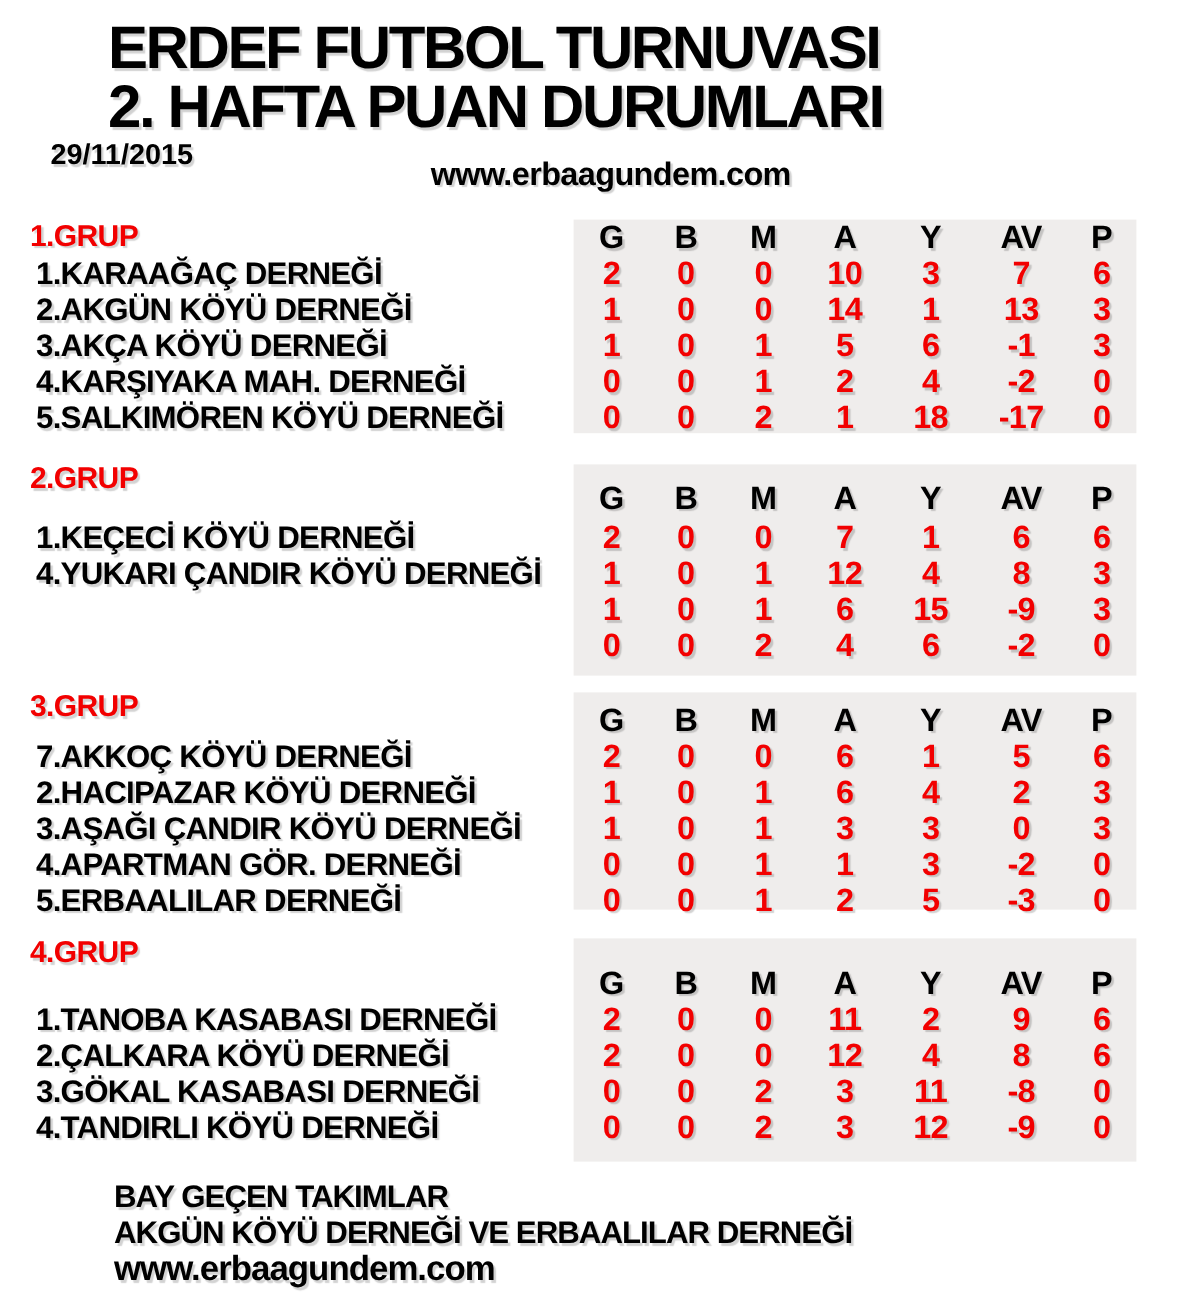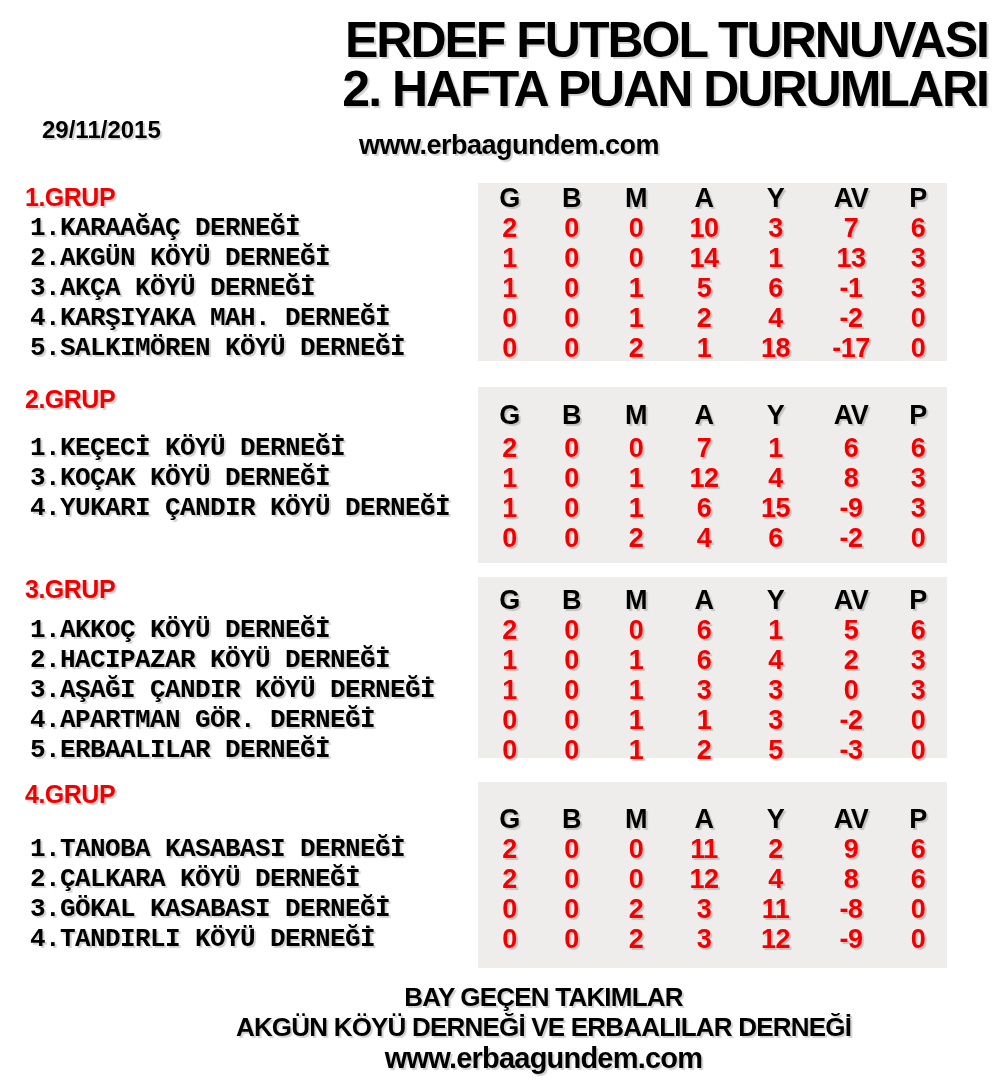--- a/index.html
+++ b/index.html
@@ -13,22 +13,22 @@
   body{
     position:relative;
     background:#ffffff;
     font-family:"Liberation Sans", sans-serif;
     font-weight:bold;
     color:var(--black);
     overflow:hidden;
   }
   
   .title-block{
-    position:absolute; top:16px; left:0; right:4px;
-    text-align:right; 
+    position:absolute; top:16px; left:0; right:16px;
+    text-align:left; padding-left:90px;
   }
   .title-line{
     font-size:50px; line-height:49px; letter-spacing:-2px;
     text-shadow:var(--shadow); white-space:nowrap;
   }
   .date-stamp{
     position:absolute; top:116px; left:42px;
     font-size:24px; text-shadow:var(--shadow);
   }
   .website-top{
@@ -45,21 +45,21 @@
   .group-label{
     position:absolute; left:25px; top:var(--label-top);
     color:var(--red); font-size:25px; line-height:28px;
     letter-spacing:-0.5px; text-shadow:var(--shadow);text-align:right;
   }
   .team-list{
     position:absolute; left:30px; top:var(--rows-top); width:445px;
   }
   .team-name{
     height:30px; line-height:30px; font-size:26px;
-    letter-spacing:-0.6px; white-space:nowrap; text-shadow:var(--shadow);font-family:Liberation Mono, monospace;
+    letter-spacing:-0.6px; white-space:nowrap; text-shadow:var(--shadow);
   }
   .stats-panel{
     position:absolute; left:478px; top:var(--panel-top);
     width:469px; height:var(--panel-h);
     background:var(--gray);
   }
   .stats-header-row, .stats-rows{
     position:absolute; left:0; right:0;
     display:grid;
     grid-template-columns:63px 61px 68px 68px 75px 76px 58px;
@@ -68,21 +68,21 @@
   .stats-rows{top:var(--prows-top); grid-auto-rows:30px;}
   .cell{
     text-align:center; font-size:27px; line-height:30px;
     letter-spacing:-0.5px; text-shadow:var(--shadow);
   }
   .hcell{color:var(--black); height:30px;}
   .vcell{color:var(--red);}
   
   .footer-block{
     position:absolute; top:982px; left:0; right:0;
-    text-align:center; padding-left:95px;
+    padding-left:95px;
   }
   .footer-line{
     font-size:26px; line-height:30px; letter-spacing:-0.8px;
     text-shadow:var(--shadow); white-space:nowrap;
   }
   .footer-site{font-size:29px; line-height:32px;}
 </style>
 </head>
 <body>
 
@@ -150,21 +150,20 @@
         <div class="cell vcell">-17</div>
         <div class="cell vcell">0</div>
       </div>
   </div>
 </section>
 
 <section class="group-section g2">
   <div class="group-label">2.GRUP</div>
   <div class="team-list">
       <div class="team-name">1.KEÇECİ KÖYÜ DERNEĞİ</div>
-      <div class="team-name">3.KOÇAK KÖYÜ DERNEĞİ</div>
       <div class="team-name">4.YUKARI ÇANDIR KÖYÜ DERNEĞİ</div>
     </div>
   <div class="stats-panel">
     <div class="stats-header-row">
         <div class="cell hcell">G</div>
         <div class="cell hcell">B</div>
         <div class="cell hcell">M</div>
         <div class="cell hcell">A</div>
         <div class="cell hcell">Y</div>
         <div class="cell hcell">AV</div>
@@ -199,21 +198,21 @@
         <div class="cell vcell">6</div>
         <div class="cell vcell">-2</div>
         <div class="cell vcell">0</div>
       </div>
   </div>
 </section>
 
 <section class="group-section g3">
   <div class="group-label">3.GRUP</div>
   <div class="team-list">
-      <div class="team-name">1.AKKOÇ KÖYÜ DERNEĞİ</div>
+      <div class="team-name">7.AKKOÇ KÖYÜ DERNEĞİ</div>
       <div class="team-name">2.HACIPAZAR KÖYÜ DERNEĞİ</div>
       <div class="team-name">3.AŞAĞI ÇANDIR KÖYÜ DERNEĞİ</div>
       <div class="team-name">4.APARTMAN GÖR. DERNEĞİ</div>
       <div class="team-name">5.ERBAALILAR DERNEĞİ</div>
     </div>
   <div class="stats-panel">
     <div class="stats-header-row">
         <div class="cell hcell">G</div>
         <div class="cell hcell">B</div>
         <div class="cell hcell">M</div>

